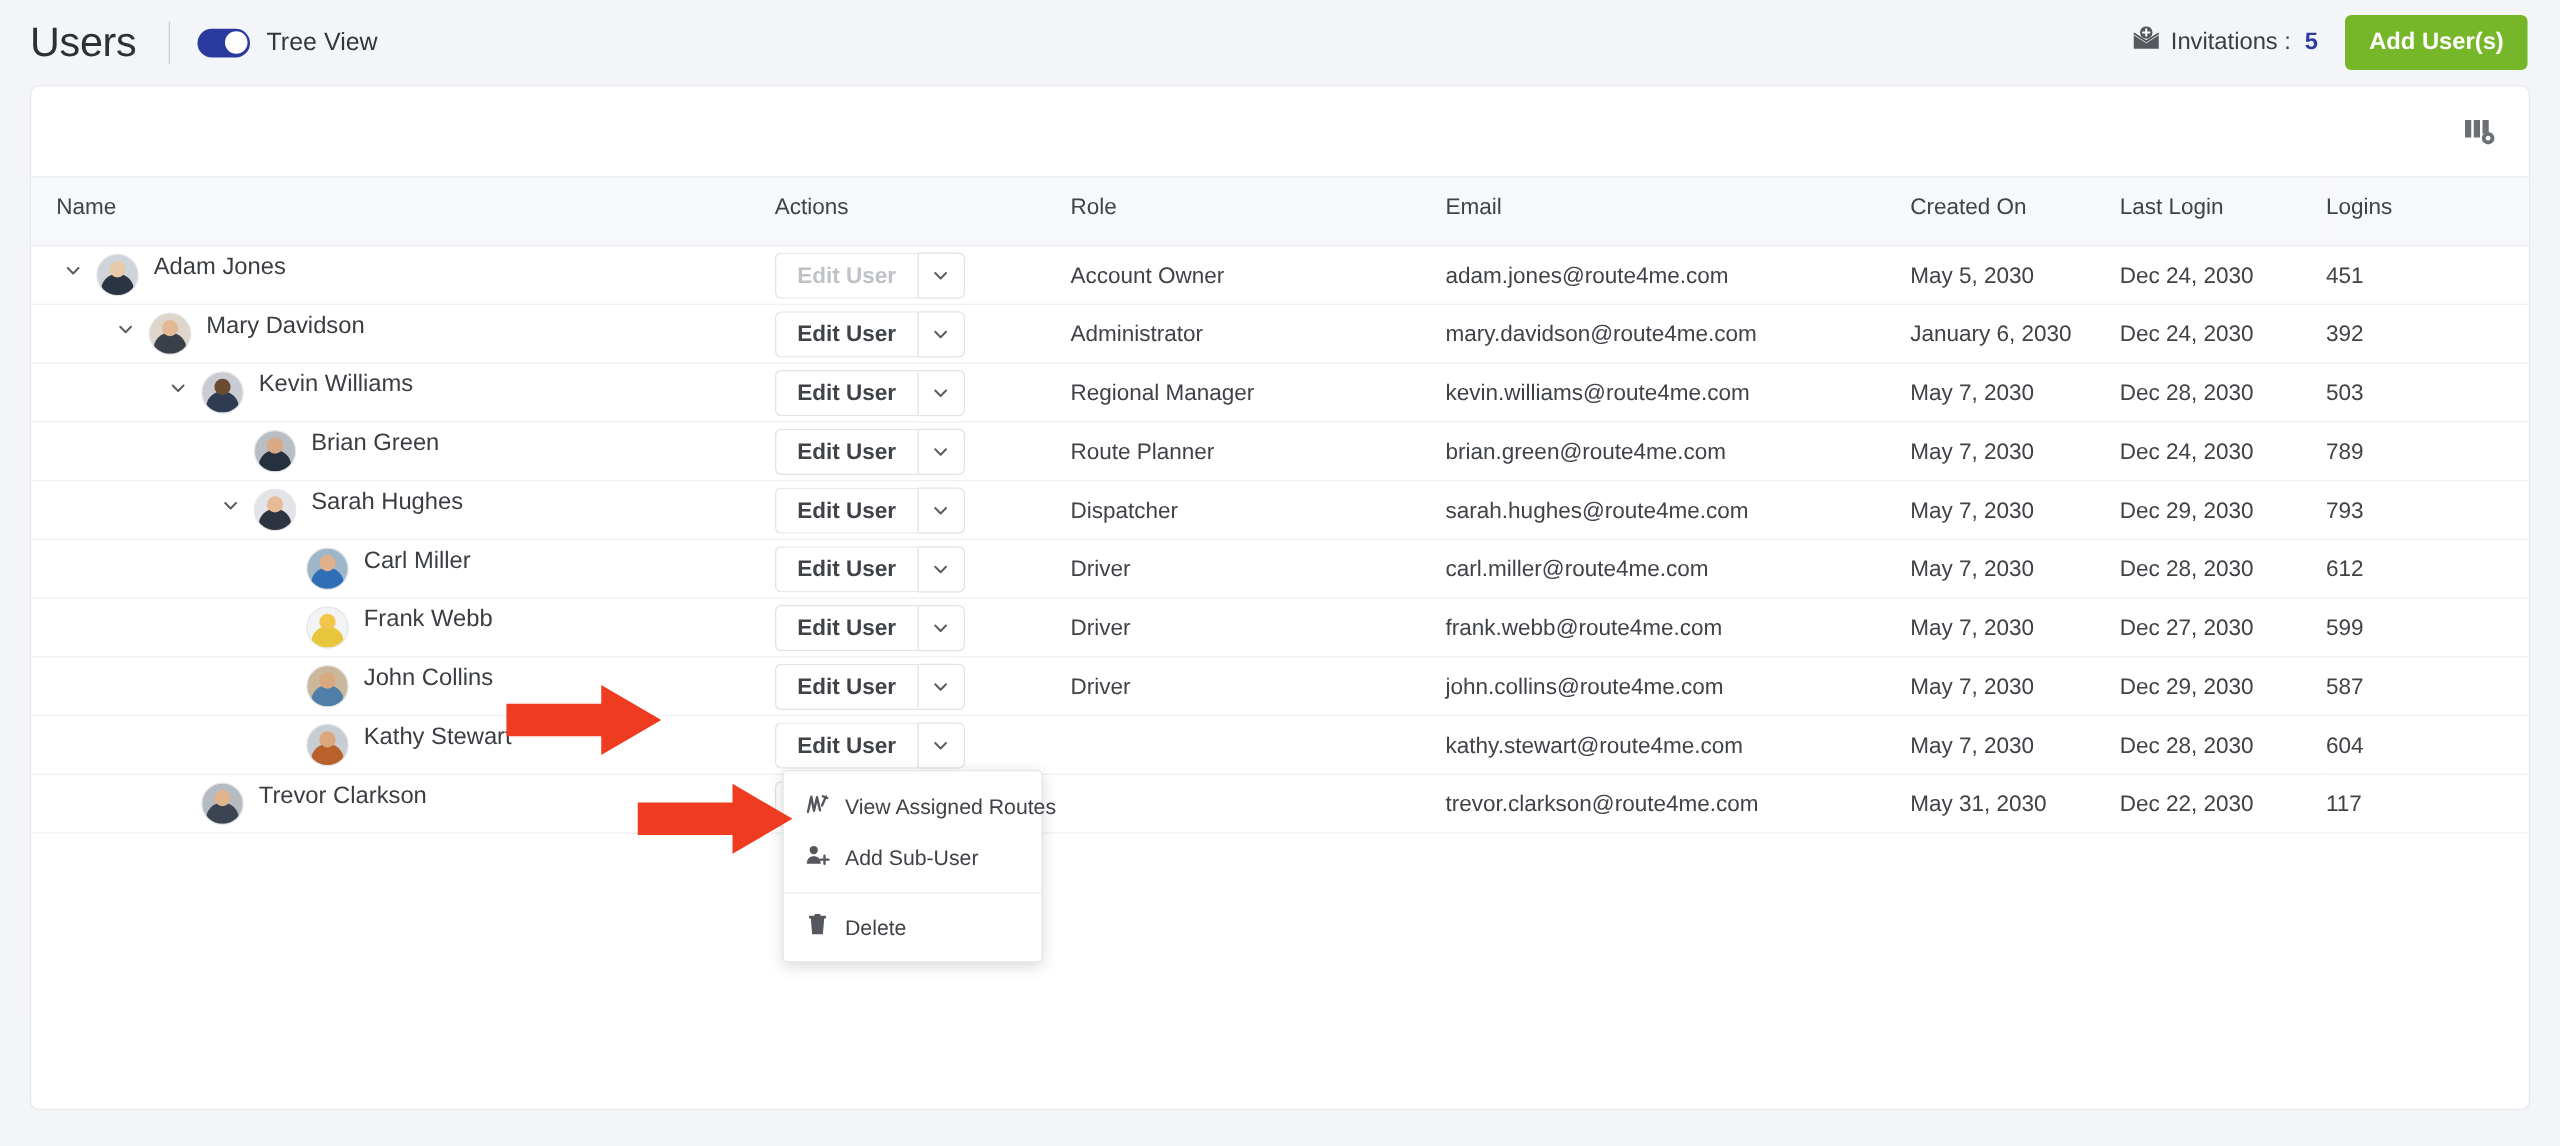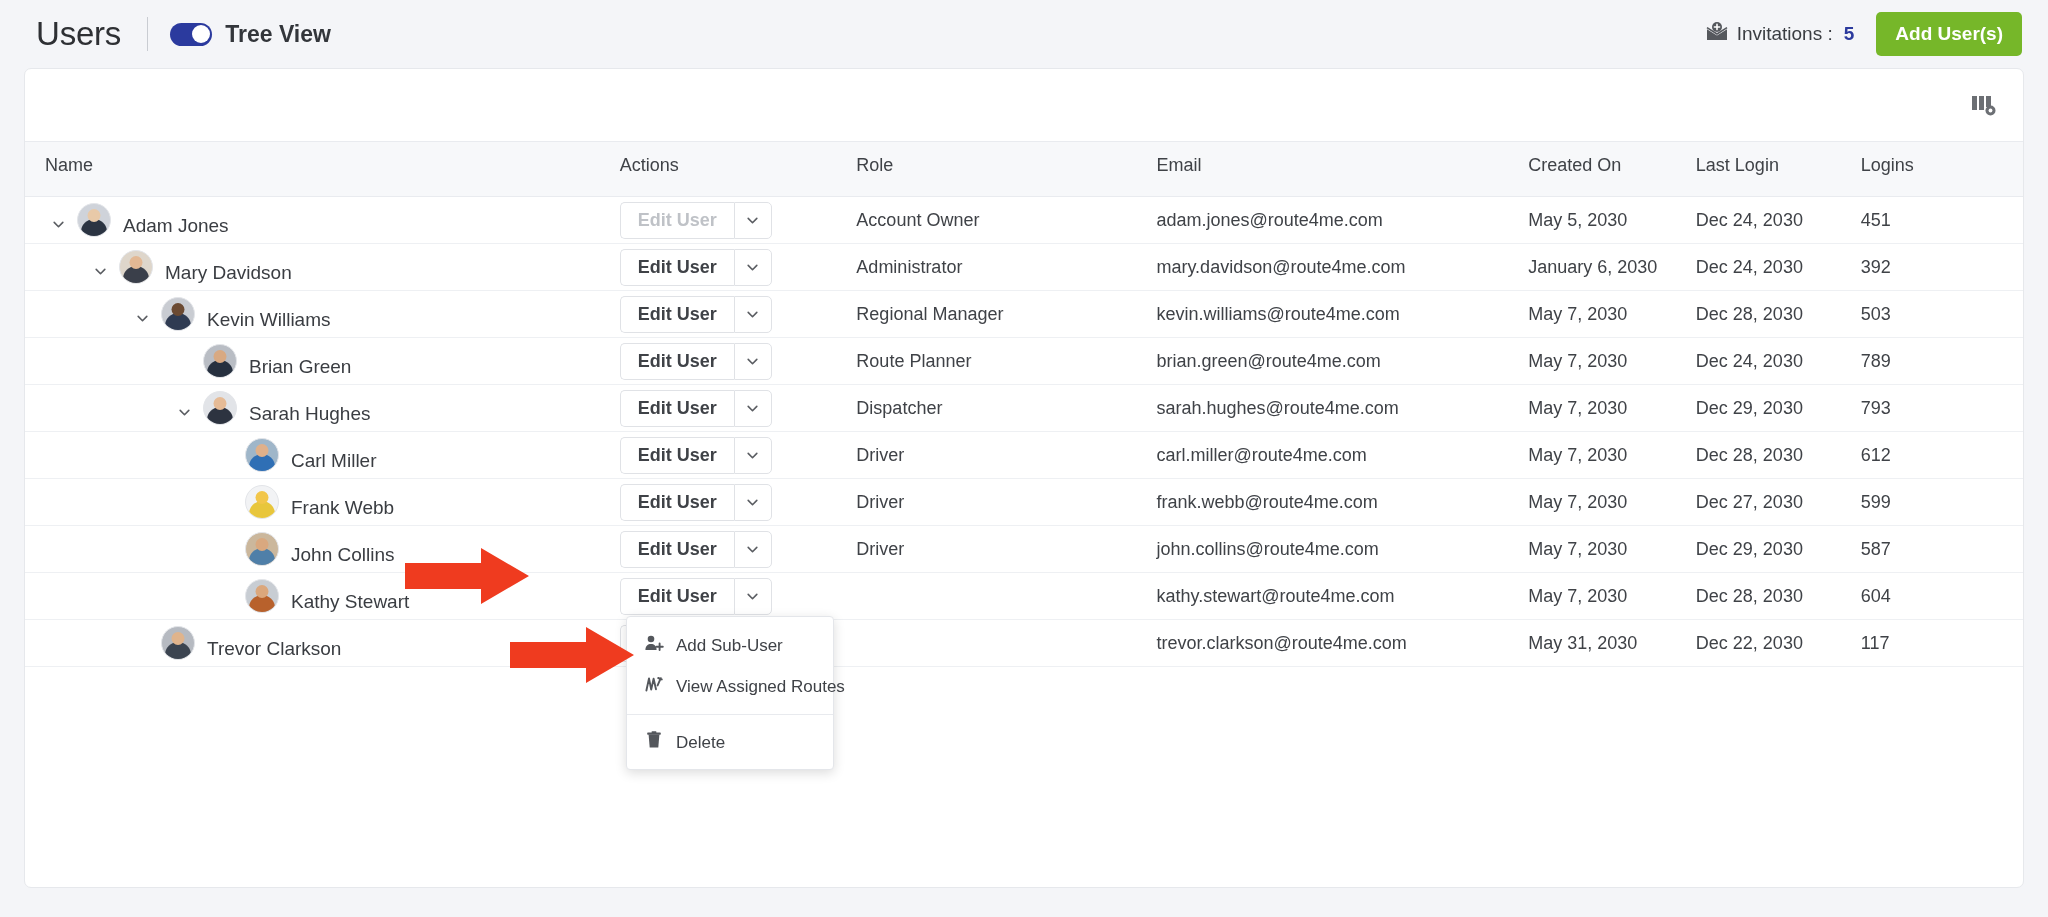--- a/index.html
+++ b/index.html
@@ -9,21 +9,21 @@
     font-family: "Liberation Sans", sans-serif;
     -webkit-font-smoothing: antialiased;
     overflow: hidden;
   }
 
   
   .topbar {
     height: 68px;
     display: flex;
     align-items: center;
-    padding: 0 26px 0 36px;
+    padding: 0 26px 0 24px;
     background: #f4f5f8;
   }
   .page-title {
     font-size: 33px;
     color: #2e3034;
     font-weight: 400;
     letter-spacing: -0.2px;
   }
   .vdivider {
     width: 1px; height: 34px;
@@ -39,21 +39,21 @@
     flex: none;
     cursor: pointer;
   }
   .toggle .knob {
     position: absolute;
     top: 2.5px; right: 2.5px;
     width: 18px; height: 18px;
     border-radius: 50%;
     background: #fff;
   }
-  .toggle-label { font-size: 23px; color: #33363b; font-weight: bold; }
+  .toggle-label { font-size: 20px; color: #33363b; }
 
   .topbar-right {
     margin-left: auto;
     display: flex;
     align-items: center;
     gap: 22px;
   }
   .invitations {
     display: flex; align-items: center; gap: 9px;
     font-size: 19px; color: #3a3d42;
@@ -135,21 +135,21 @@
   tbody tr:last-child td { border-bottom: 1px solid #eef0f3; }
 
   .c-name   { width: 440px; padding-left: 20px !important; }
   .c-act    { width: 175px; }
   .c-role   { width: 222px; }
   .c-email  { width: 275px; }
   .c-created{ width: 124px; }
   .c-last   { width: 122px; }
   .c-logins { width: 120px; }
 
-  .name-cell { display: flex; align-items: flex-end; }
+  .name-cell { display: flex; align-items: flex-start; }
   .chev-slot {
     width: 26px; height: 26px;
     display: flex; align-items: center; justify-content: center;
     flex: none;
     cursor: pointer;
   }
   .chev-slot.empty { cursor: default; }
   .avatar {
     width: 34px; height: 34px;
     border-radius: 50%;
@@ -569,35 +569,35 @@
           <td class="c-logins">117</td>
         </tr>
       </tbody>
   </table>
 
 
   <div class="dropdown">
     <div class="dd-item">
       <span>
         <svg width="20" height="18" viewBox="0 0 20 18" fill="none">
+          <path d="M2.4 15.5 L5 3.4 L7.2 14.6 L9.6 3.8 L12 14.2" stroke="#54575c" stroke-width="1.9" fill="none" stroke-linecap="round" stroke-linejoin="round"></path>
+          <path d="M13.6 10.4 L16.8 3.2 M14.2 3 L17.8 4.4" stroke="#54575c" stroke-width="1.9" stroke-linecap="round"></path>
+        </svg>
+      </span>
+      <span>View Assigned Routes</span>
+    </div>
+    <div class="dd-item">
+      <span>
+        <svg width="20" height="18" viewBox="0 0 20 18" fill="none">
           <circle cx="7" cy="5" r="3.3" fill="#54575c"></circle>
           <path d="M1.4 16 C1.4 11.9 4 10 7 10 C10 10 12.6 11.9 12.6 16 Z" fill="#54575c"></path>
           <path d="M15.6 9.5 V16 M12.4 12.7 H18.8" stroke="#54575c" stroke-width="1.9" stroke-linecap="round"></path>
         </svg>
       </span>
       <span>Add Sub-User</span>
-    </div>
-    <div class="dd-item">
-      <span>
-        <svg width="20" height="18" viewBox="0 0 20 18" fill="none">
-          <path d="M2.4 15.5 L5 3.4 L7.2 14.6 L9.6 3.8 L12 14.2" stroke="#54575c" stroke-width="1.9" fill="none" stroke-linecap="round" stroke-linejoin="round"></path>
-          <path d="M13.6 10.4 L16.8 3.2 M14.2 3 L17.8 4.4" stroke="#54575c" stroke-width="1.9" stroke-linecap="round"></path>
-        </svg>
-      </span>
-      <span>View Assigned Routes</span>
     </div>
     <div class="dd-sep"></div>
     <div class="dd-item">
       <span>
         <svg width="20" height="18" viewBox="0 0 20 18" fill="none">
           <path d="M4.6 3.4 H15.4 L14.3 16.4 H5.7 Z" fill="#54575c"></path>
           <rect x="3.2" y="1.6" width="13.6" height="2.1" rx="0.6" fill="#54575c"></rect>
           <rect x="7.6" y="0.2" width="4.8" height="1.8" rx="0.6" fill="#54575c"></rect>
         </svg>
       </span>

